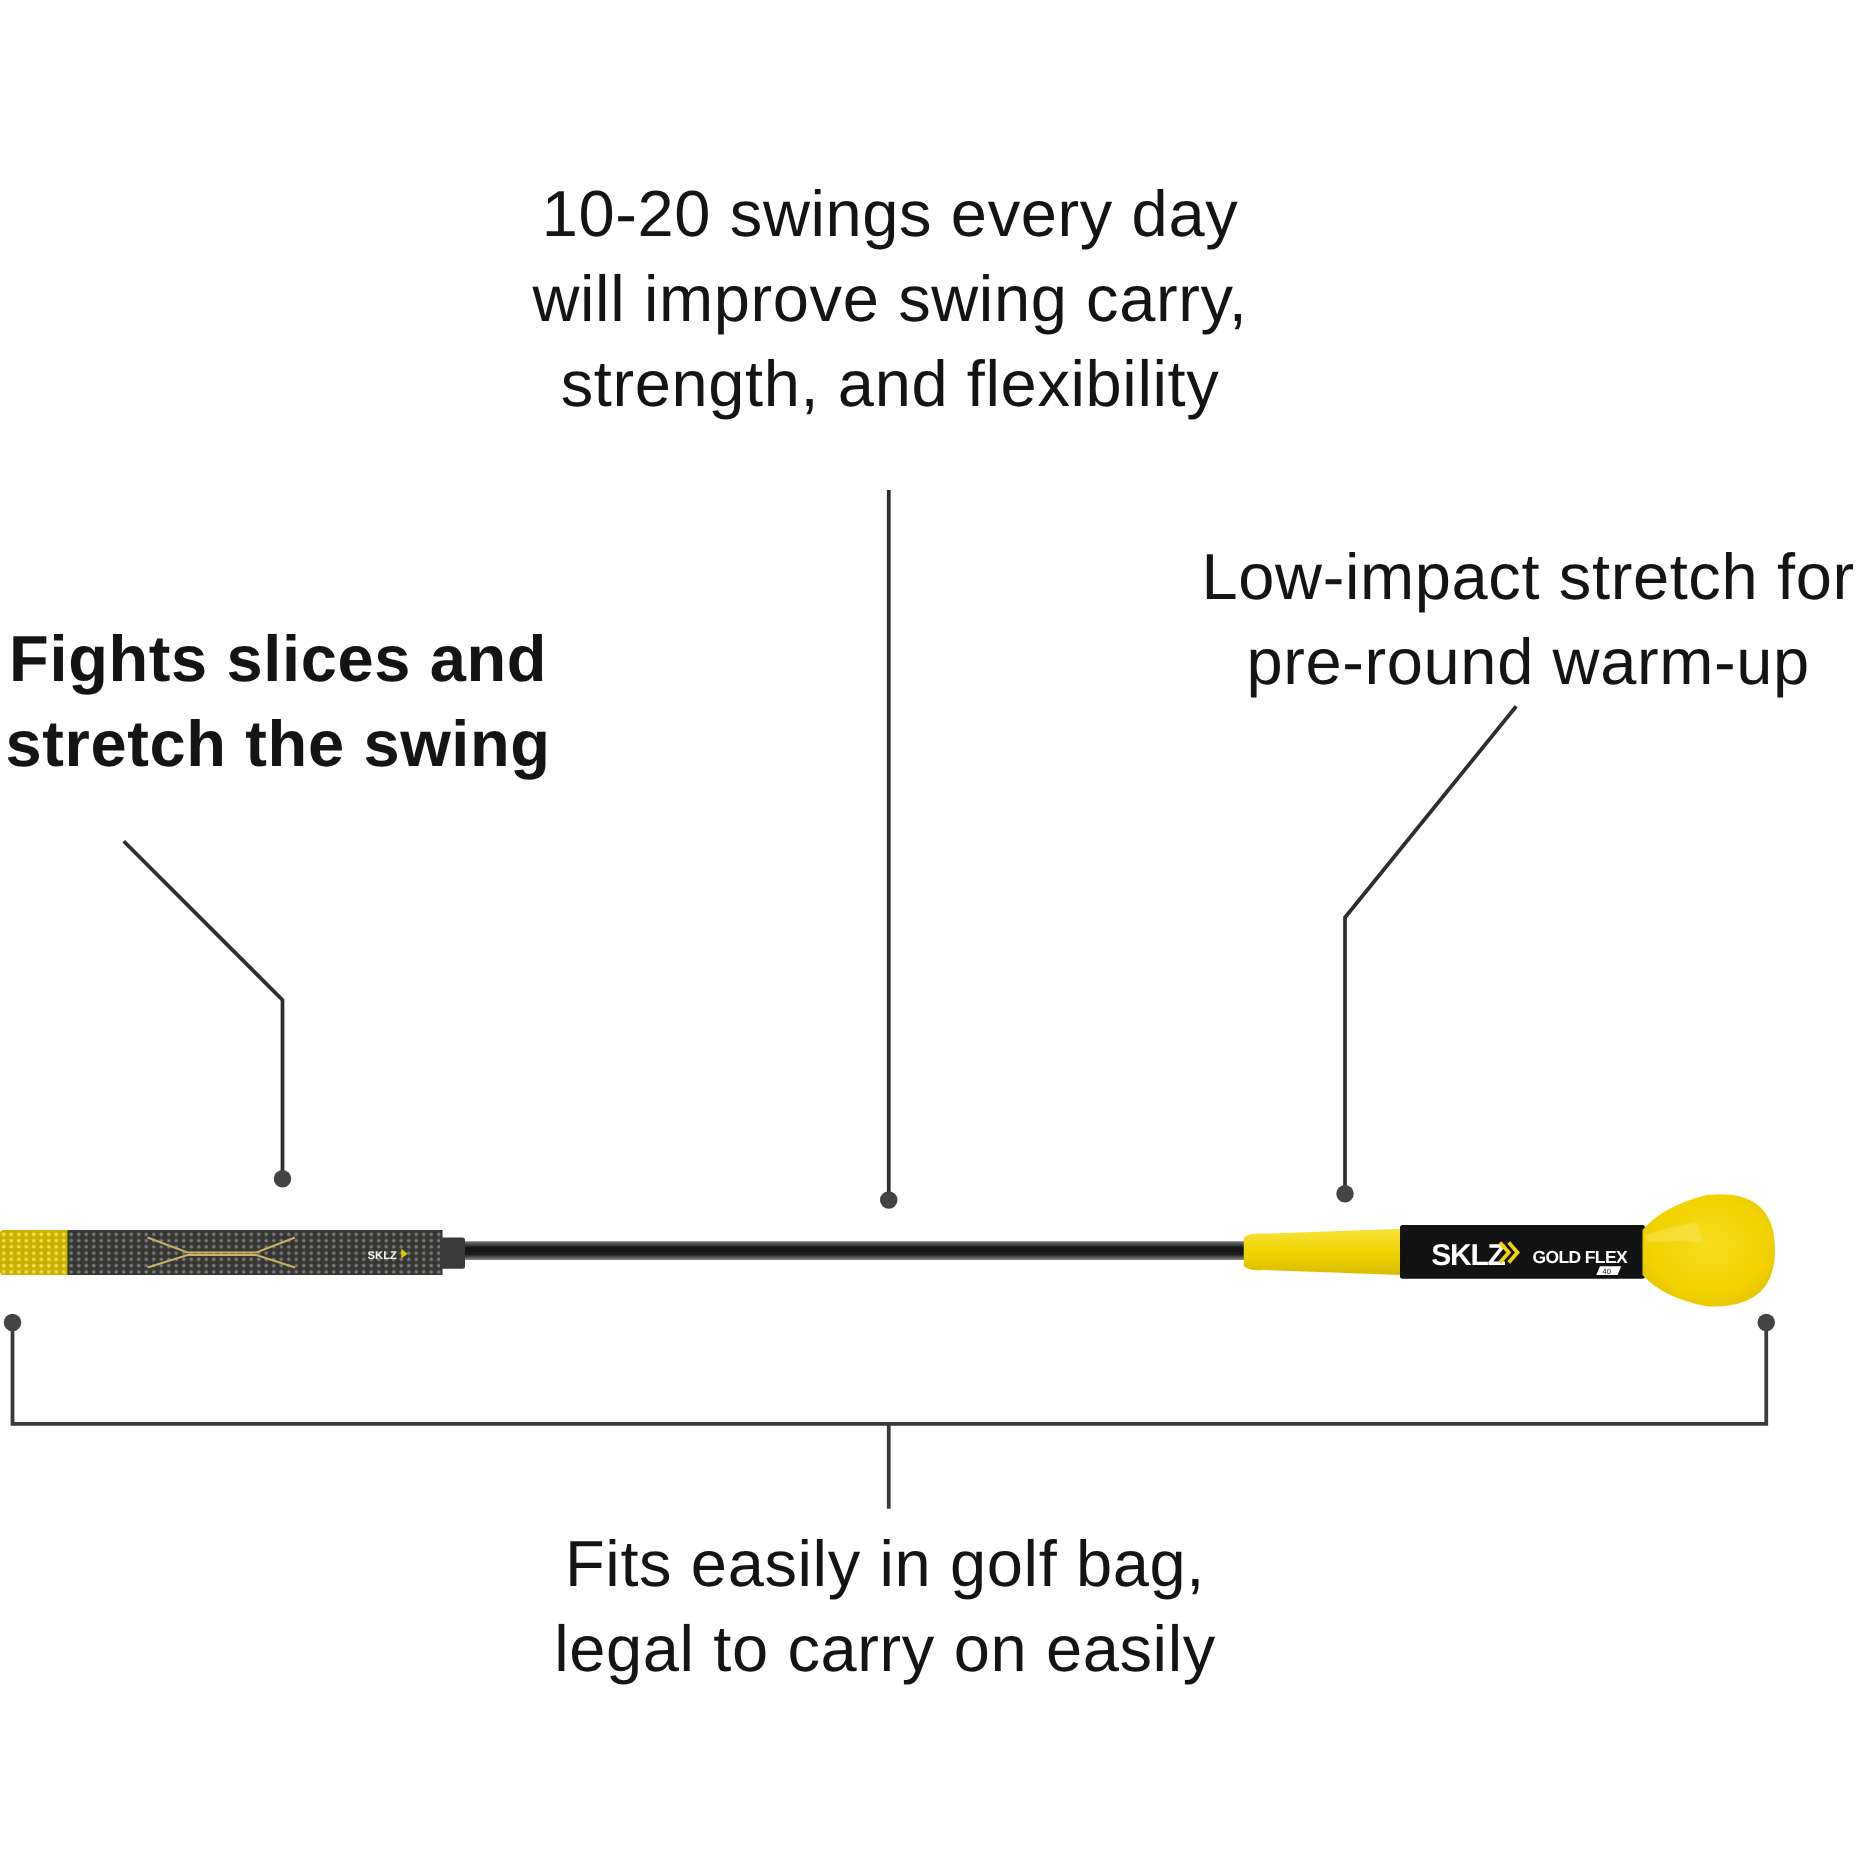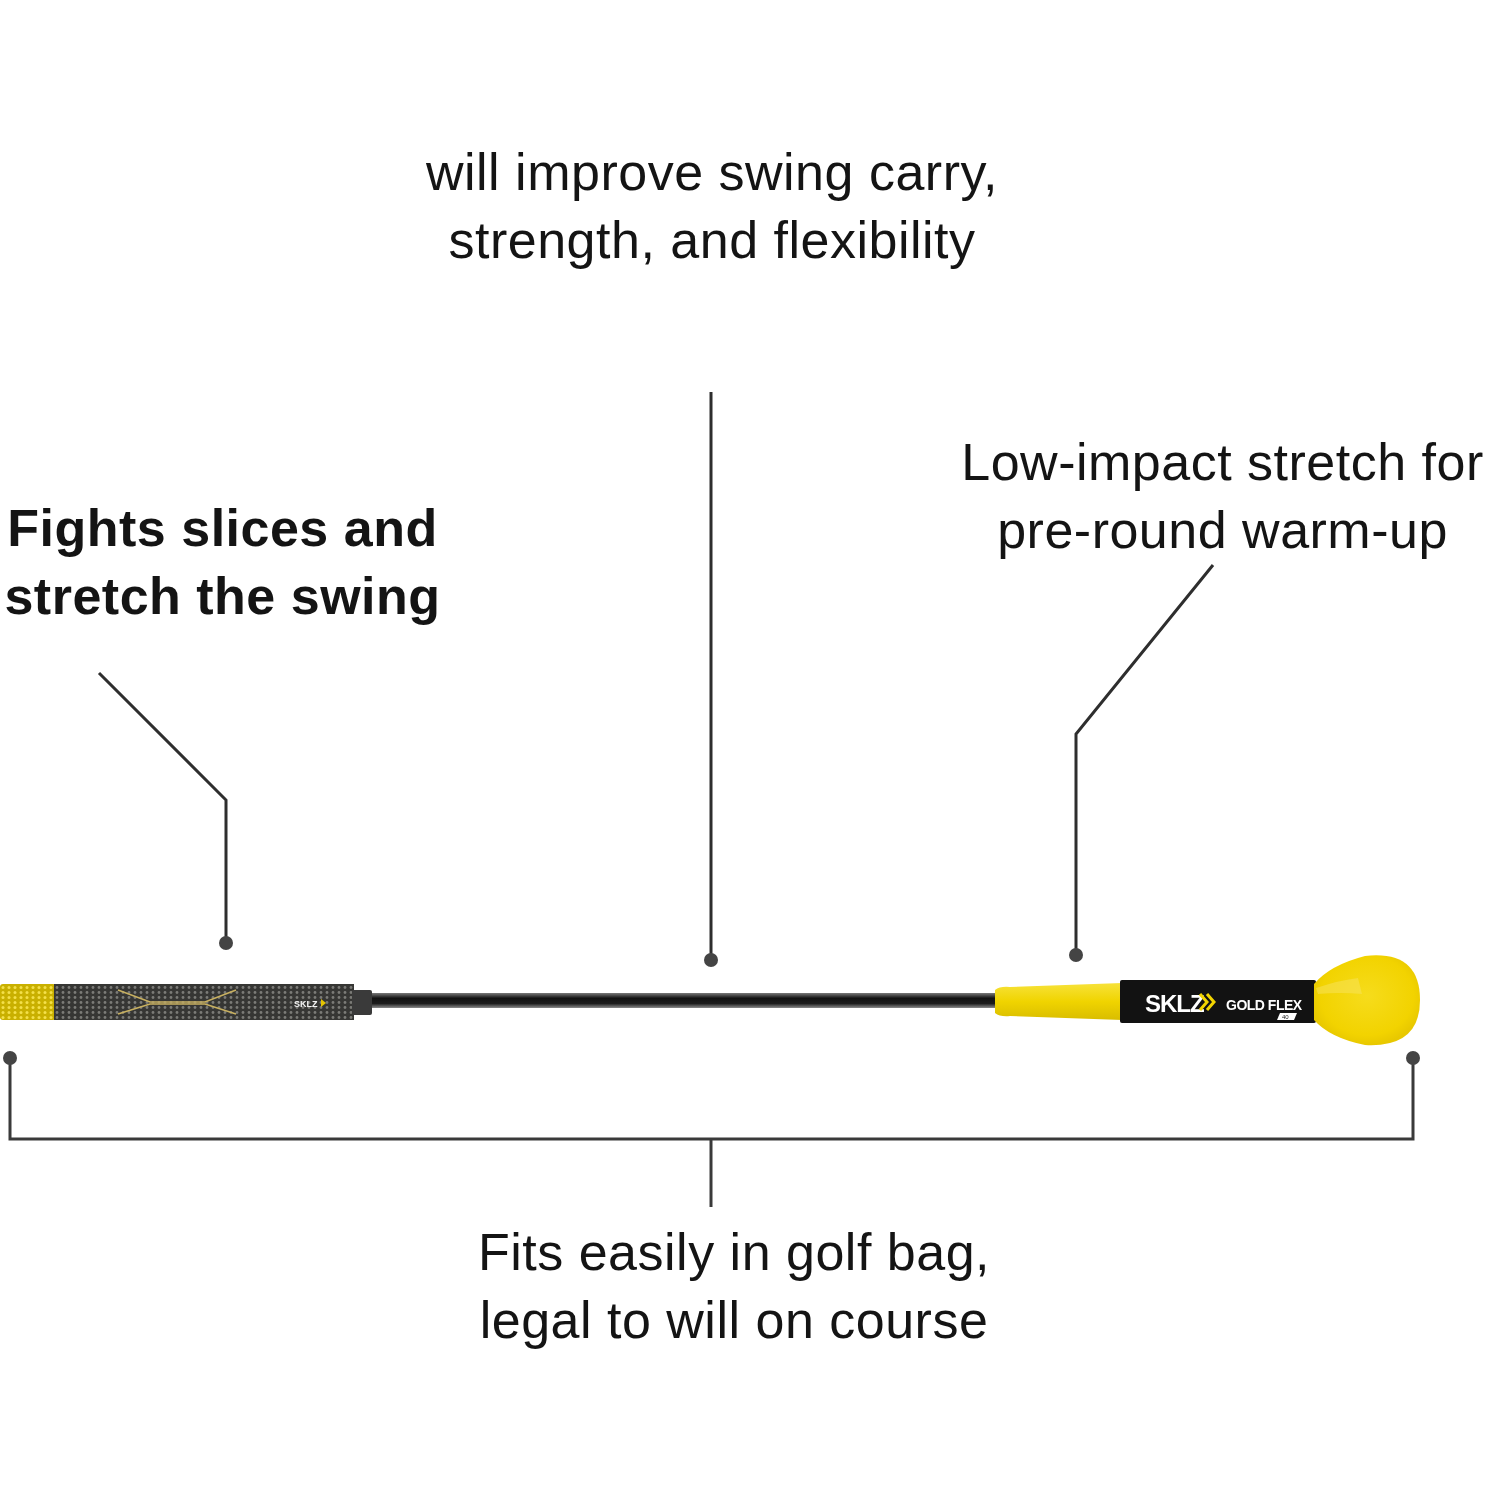--- a/index.html
+++ b/index.html
@@ -4,21 +4,21 @@
   <style>
     html, body { margin: 0; padding: 0; background: #ffffff; }
     body { width: 1497px; height: 1497px; position: relative; overflow: hidden;
            font-family: "Liberation Sans", "DejaVu Sans", sans-serif; color: #111; }
     .callout { position: absolute; text-align: center; font-size: 52px; line-height: 68px;
                letter-spacing: 0.5px; color: #141414; }
     .callout span { display: block; white-space: nowrap; }
     #c-top    { left: 380px; top: 138px; width: 664px; }
     #c-left   { left: 0px;   top: 494px; width: 445px; font-weight: bold; }
     #c-right  { left: 935px; top: 428px; width: 575px; }
-    #c-bottom { left: 434px; top: 1218px; width: 600px; }
+    #c-bottom { left: 408px; top: 1218px; width: 600px; }
     svg.overlay { position: absolute; left: 0; top: 0; }
   </style>
 </head>
 <body>
 
 <svg class="overlay" width="1497" height="1497" viewBox="0 0 1497 1497">
   <defs>
     <pattern id="knurl" width="6" height="5" patternUnits="userSpaceOnUse">
       <rect width="6" height="5" fill="#3e3e3c"></rect>
       <circle cx="3" cy="2.5" r="1.4" fill="#8c8c88"></circle>
@@ -89,30 +89,31 @@
     <text x="1226" y="1010" font-size="14" font-weight="bold" fill="#ffffff" font-family="Liberation Sans, sans-serif" letter-spacing="-0.5">GOLD FLEX</text>
     <polygon points="1280,1013 1297,1013 1294,1020 1277,1020" fill="#ffffff"></polygon>
     <text x="1282" y="1019" font-size="6" fill="#222" font-family="Liberation Sans, sans-serif">40</text>
 
     <path d="M1314,984 Q1330,965 1365,956 Q1420,950 1420,1000 Q1420,1048 1365,1045 Q1330,1038 1314,1020 Z" fill="url(#ballG)"></path>
     <path d="M1316,988 Q1340,980 1358,978 L1362,994 Q1340,992 1318,994 Z" fill="#f8e460" opacity="0.5"></path>
   </g>
 </svg>
 
 <div class="callout" id="c-top">
+  <span>10-20 swings every day</span>
   <span>will improve swing carry,</span>
   <span>strength, and flexibility</span>
 </div>
 
 <div class="callout" id="c-left">
   <span>Fights slices and</span>
   <span>stretch the swing</span>
 </div>
 
 <div class="callout" id="c-right">
   <span>Low-impact stretch for</span>
   <span>pre-round warm-up</span>
 </div>
 
 <div class="callout" id="c-bottom">
   <span>Fits easily in golf bag,</span>
-  <span>legal to will on course</span>
+  <span>legal to carry on easily</span>
 </div>
 
 </body></html>

